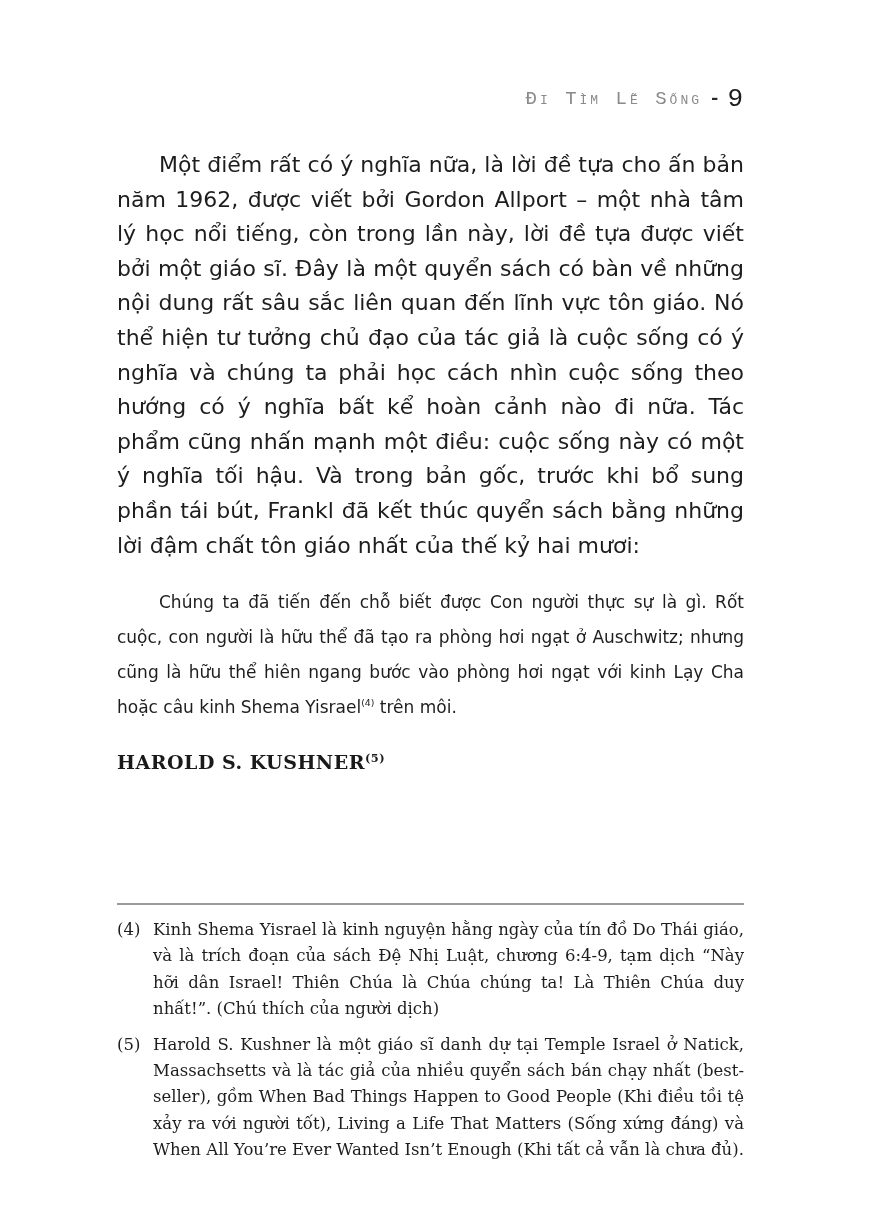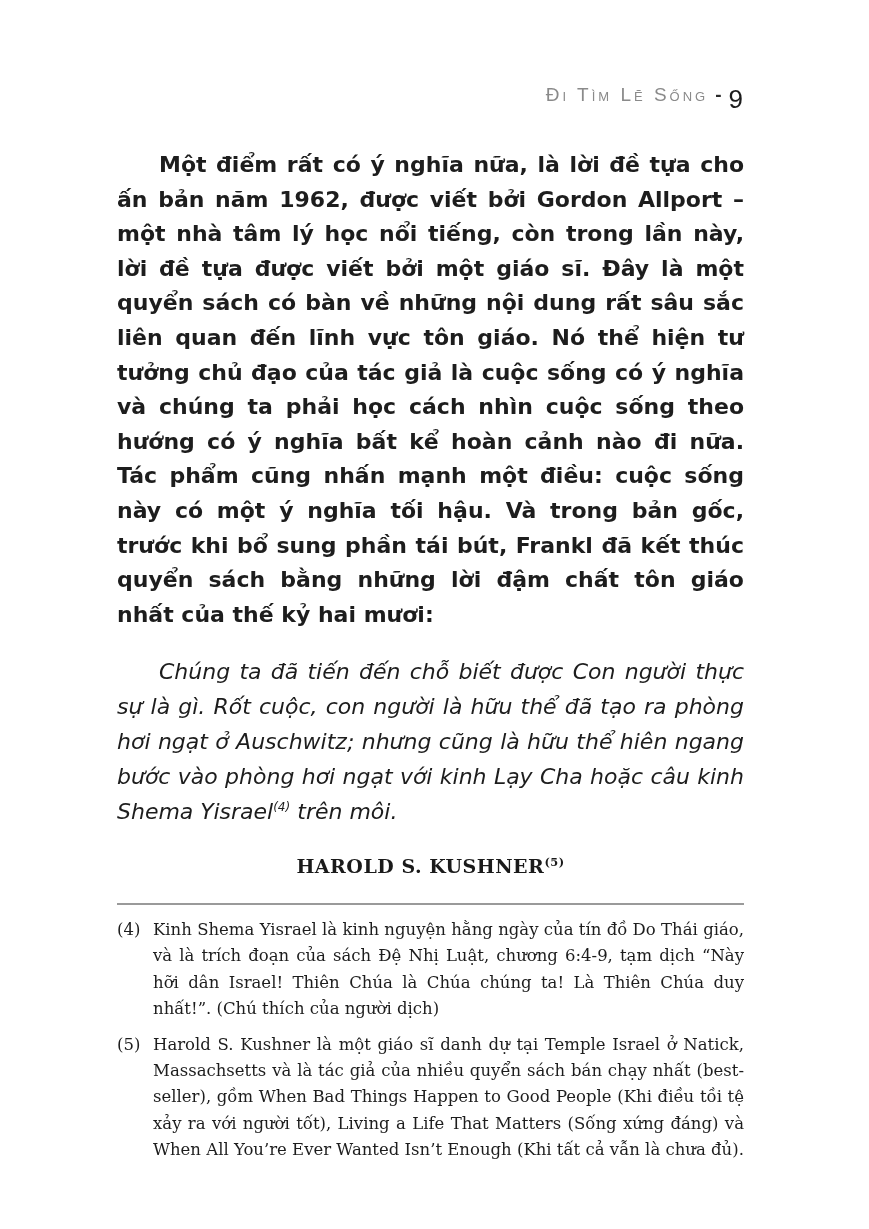--- a/index.html
+++ b/index.html
@@ -11,23 +11,23 @@
     overflow: hidden;
     font-family: "DejaVu Sans", sans-serif;
   }
 
   
   .header {
     position: absolute;
     top: 84px;
     right: 126px;
     display: flex;
-    align-items: flex-start;
+    align-items: center;
     gap: 7px;
-    font-family: Liberation Sans, sans-serif;
+    font-family: Liberation Mono, monospace;
   }
   .header-title {
     font-variant: small-caps;
     letter-spacing: 3px;
     font-size: 19px;
     color: #8a8a8a;
   }
   .header-dash {
     font-size: 19px;
     font-weight: bold;
@@ -45,38 +45,37 @@
     top: 148px;
     width: 627px;
     color: #1d1d1d;
   }
   .body-paragraph {
     margin: 0;
     font-size: 22px;
     line-height: 34.6px;
     text-align: justify;
     text-indent: 42px;
-    font-weight: 700;
+    font-weight: 400;
   }
   .quote-paragraph {
     margin: 22px 0 16px 0;
-    font-size: 22px;
+    font-size: 17px;
     line-height: 35px;
     text-align: justify;
     text-indent: 42px;
-    font-style: italic;
   }
   .quote-ref {
     font-size: 0.55em;
     vertical-align: super;
     line-height: 0;
   }
   .attribution {
     margin-top: 26px;
-    text-align: center;
+    text-align: left;
     font-family: "DejaVu Serif", "Liberation Serif", serif;
     font-weight: bold;
     font-size: 19px;
     letter-spacing: 0.5px;
     color: #1a1a1a;
   }
   .attribution-ref {
     font-size: 0.6em;
     vertical-align: super;
     line-height: 0;

